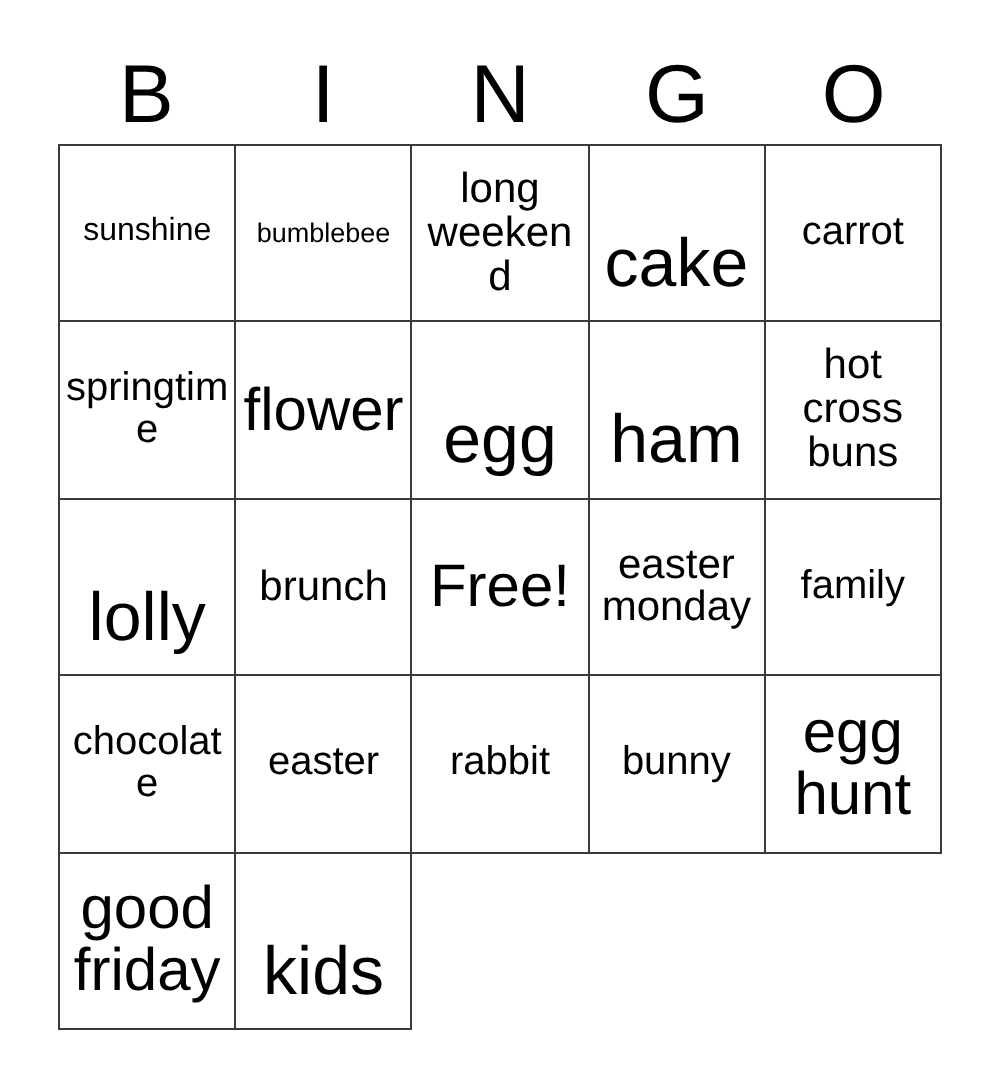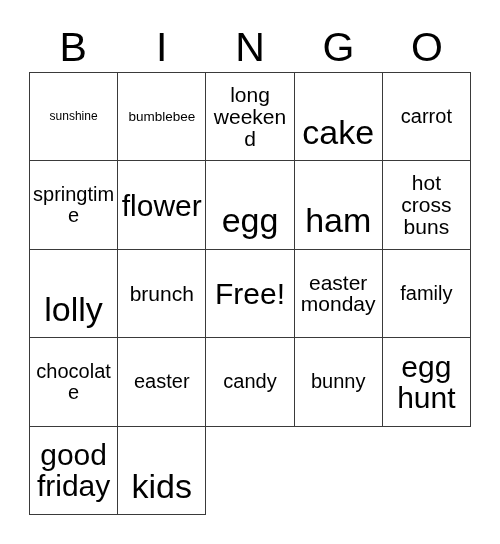--- a/index.html
+++ b/index.html
@@ -77,21 +77,21 @@
     line-height: 1.04;
     white-space: pre-line;
     word-break: break-word;
   }
 
   
   .fs-xxl span { font-size: 34px; margin-top: 32px; }
   .fs-xl  span { font-size: 30px; }
   .fs-lg  span { font-size: 20px; }
   .fs-md  span { font-size: 21px; }
-  .fs-sm  span { font-size: 12px; }
+  .fs-sm  span { font-size: 16px; }
   .fs-xs  span { font-size: 20px; }
   .fs-xxs span { font-size: 13.5px; text-align: center; }
 </style>
 </head>
 <body>
 
 <div id="card">
 
   <div id="header-row">
     <div class="header-cell">
@@ -165,21 +165,21 @@
     <div class="cell fs-lg">
         <span>family</span>
       </div>
     <div class="cell fs-xs">
         <span>chocolate</span>
       </div>
     <div class="cell fs-lg">
         <span>easter</span>
       </div>
     <div class="cell fs-lg">
-        <span>candy</span>
+        <span>rabbit</span>
       </div>
 
     <div class="cell fs-lg">
         <span>bunny</span>
       </div>
     <div class="cell fs-xl">
         <span>egg
 hunt</span>
       </div>
     <div class="cell fs-xl">

